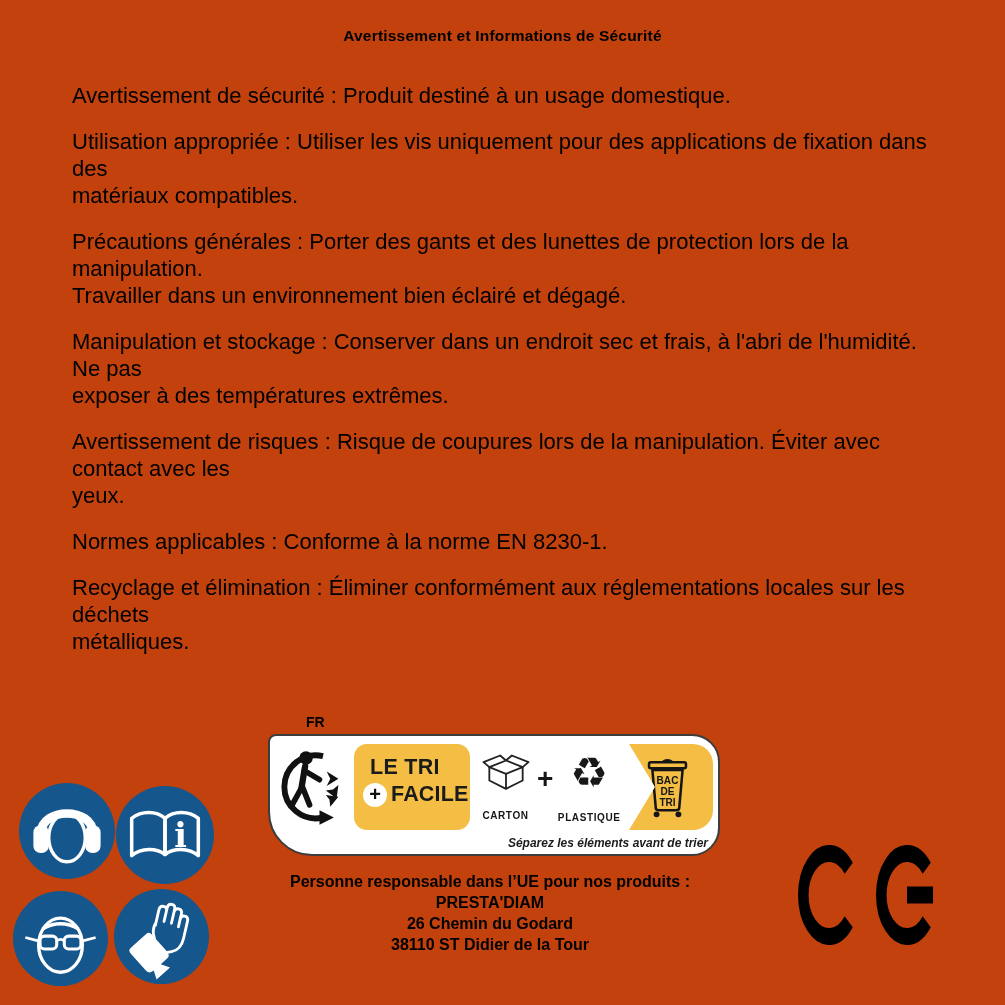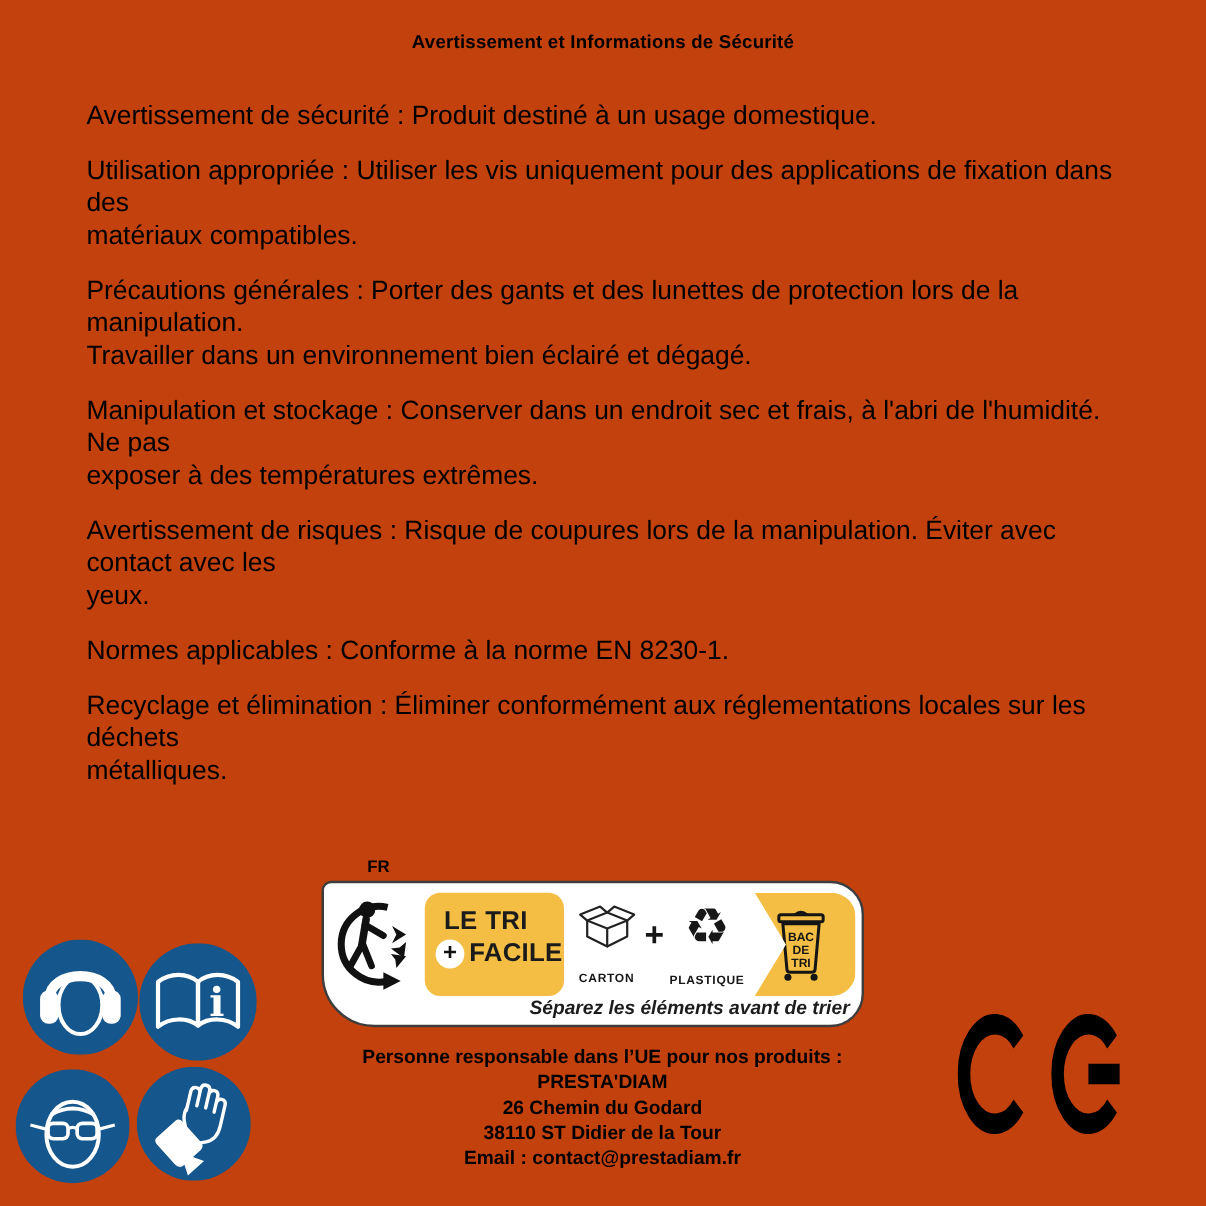--- a/index.html
+++ b/index.html
@@ -30,24 +30,24 @@
   .brand-l2{font-size:21.5px;font-weight:bold;letter-spacing:.2px;color:#1b1b1b;margin-left:4px;}
   .seg-mid{flex:1;background:#fff;display:flex;align-items:center;justify-content:space-evenly;padding:0 4px;}
   .mat-group{display:flex;flex-direction:column;align-items:center;}
   .mat-label{font-size:10px;font-weight:bold;letter-spacing:.6px;color:#161616;margin-top:17px;}
   .mid-plus{font-size:28px;font-weight:bold;color:#161616;margin-bottom:16px;}
   .recycle-glyph{font-size:42px;line-height:44px;color:#181818;}
   .seg-yellow-right{width:84px;background:var(--yellow);flex:none;
                     clip-path:polygon(0 0,100% 0,100% 100%,0 100%,26px 50%);
                     border-radius:0 20px 20px 0;
                     display:flex;align-items:center;justify-content:center;padding-right:7px;box-sizing:border-box;}
-  .tagline{position:absolute;right:10px;bottom:4px;font-size:16px;font-style:italic;font-weight:bold;color:#1c1c1c;}
+  .tagline{position:absolute;right:10px;bottom:4px;font-size:12px;font-style:italic;font-weight:bold;color:#1c1c1c;}
 
   
-  .resp{left:252px;top:871px;width:500px;text-align:center;font-weight:bold;font-size:16px;line-height:21px;}
+  .resp{left:240px;top:871px;width:500px;text-align:center;font-weight:bold;font-size:16px;line-height:21px;}
 
   :root{--yellow:#F3BE43;--blue:#15568C;}
 </style>
 </head>
 <body>
 
 <div class="canvas">
 
   <div class="abs doc-title">Avertissement et Informations de Sécurité</div>
 
@@ -167,21 +167,20 @@
     </div>
 
     <div class="tagline">Séparez les éléments avant de trier</div>
   </div>
 
   <div class="abs resp">
     <div>Personne responsable dans l’UE pour nos produits :</div>
     <div>PRESTA'DIAM</div>
     <div>26 Chemin du Godard</div>
     <div>38110 ST Didier de la Tour</div>
-    <div>Email : contact@prestadiam.fr</div>
   </div>
 
   <div class="abs" style="left:798px;top:845px;width:142px;height:100px" aria-label="CE">
     <svg style="position:absolute;left:0;top:0" width="62" height="100" viewBox="0 0 100 100" preserveAspectRatio="none">
       <path d="M81.8 23.3 A41.5 41.5 0 1 0 81.8 76.7" stroke="#000" stroke-width="17" fill="none"></path>
     </svg>
     <svg style="position:absolute;left:78px;top:0" width="62" height="100" viewBox="0 0 100 100" preserveAspectRatio="none">
       <path d="M81.8 23.3 A41.5 41.5 0 1 0 81.8 76.7" stroke="#000" stroke-width="17" fill="none"></path>
       <path d="M50 50 H92" stroke="#000" stroke-width="17" fill="none"></path>
     </svg>

